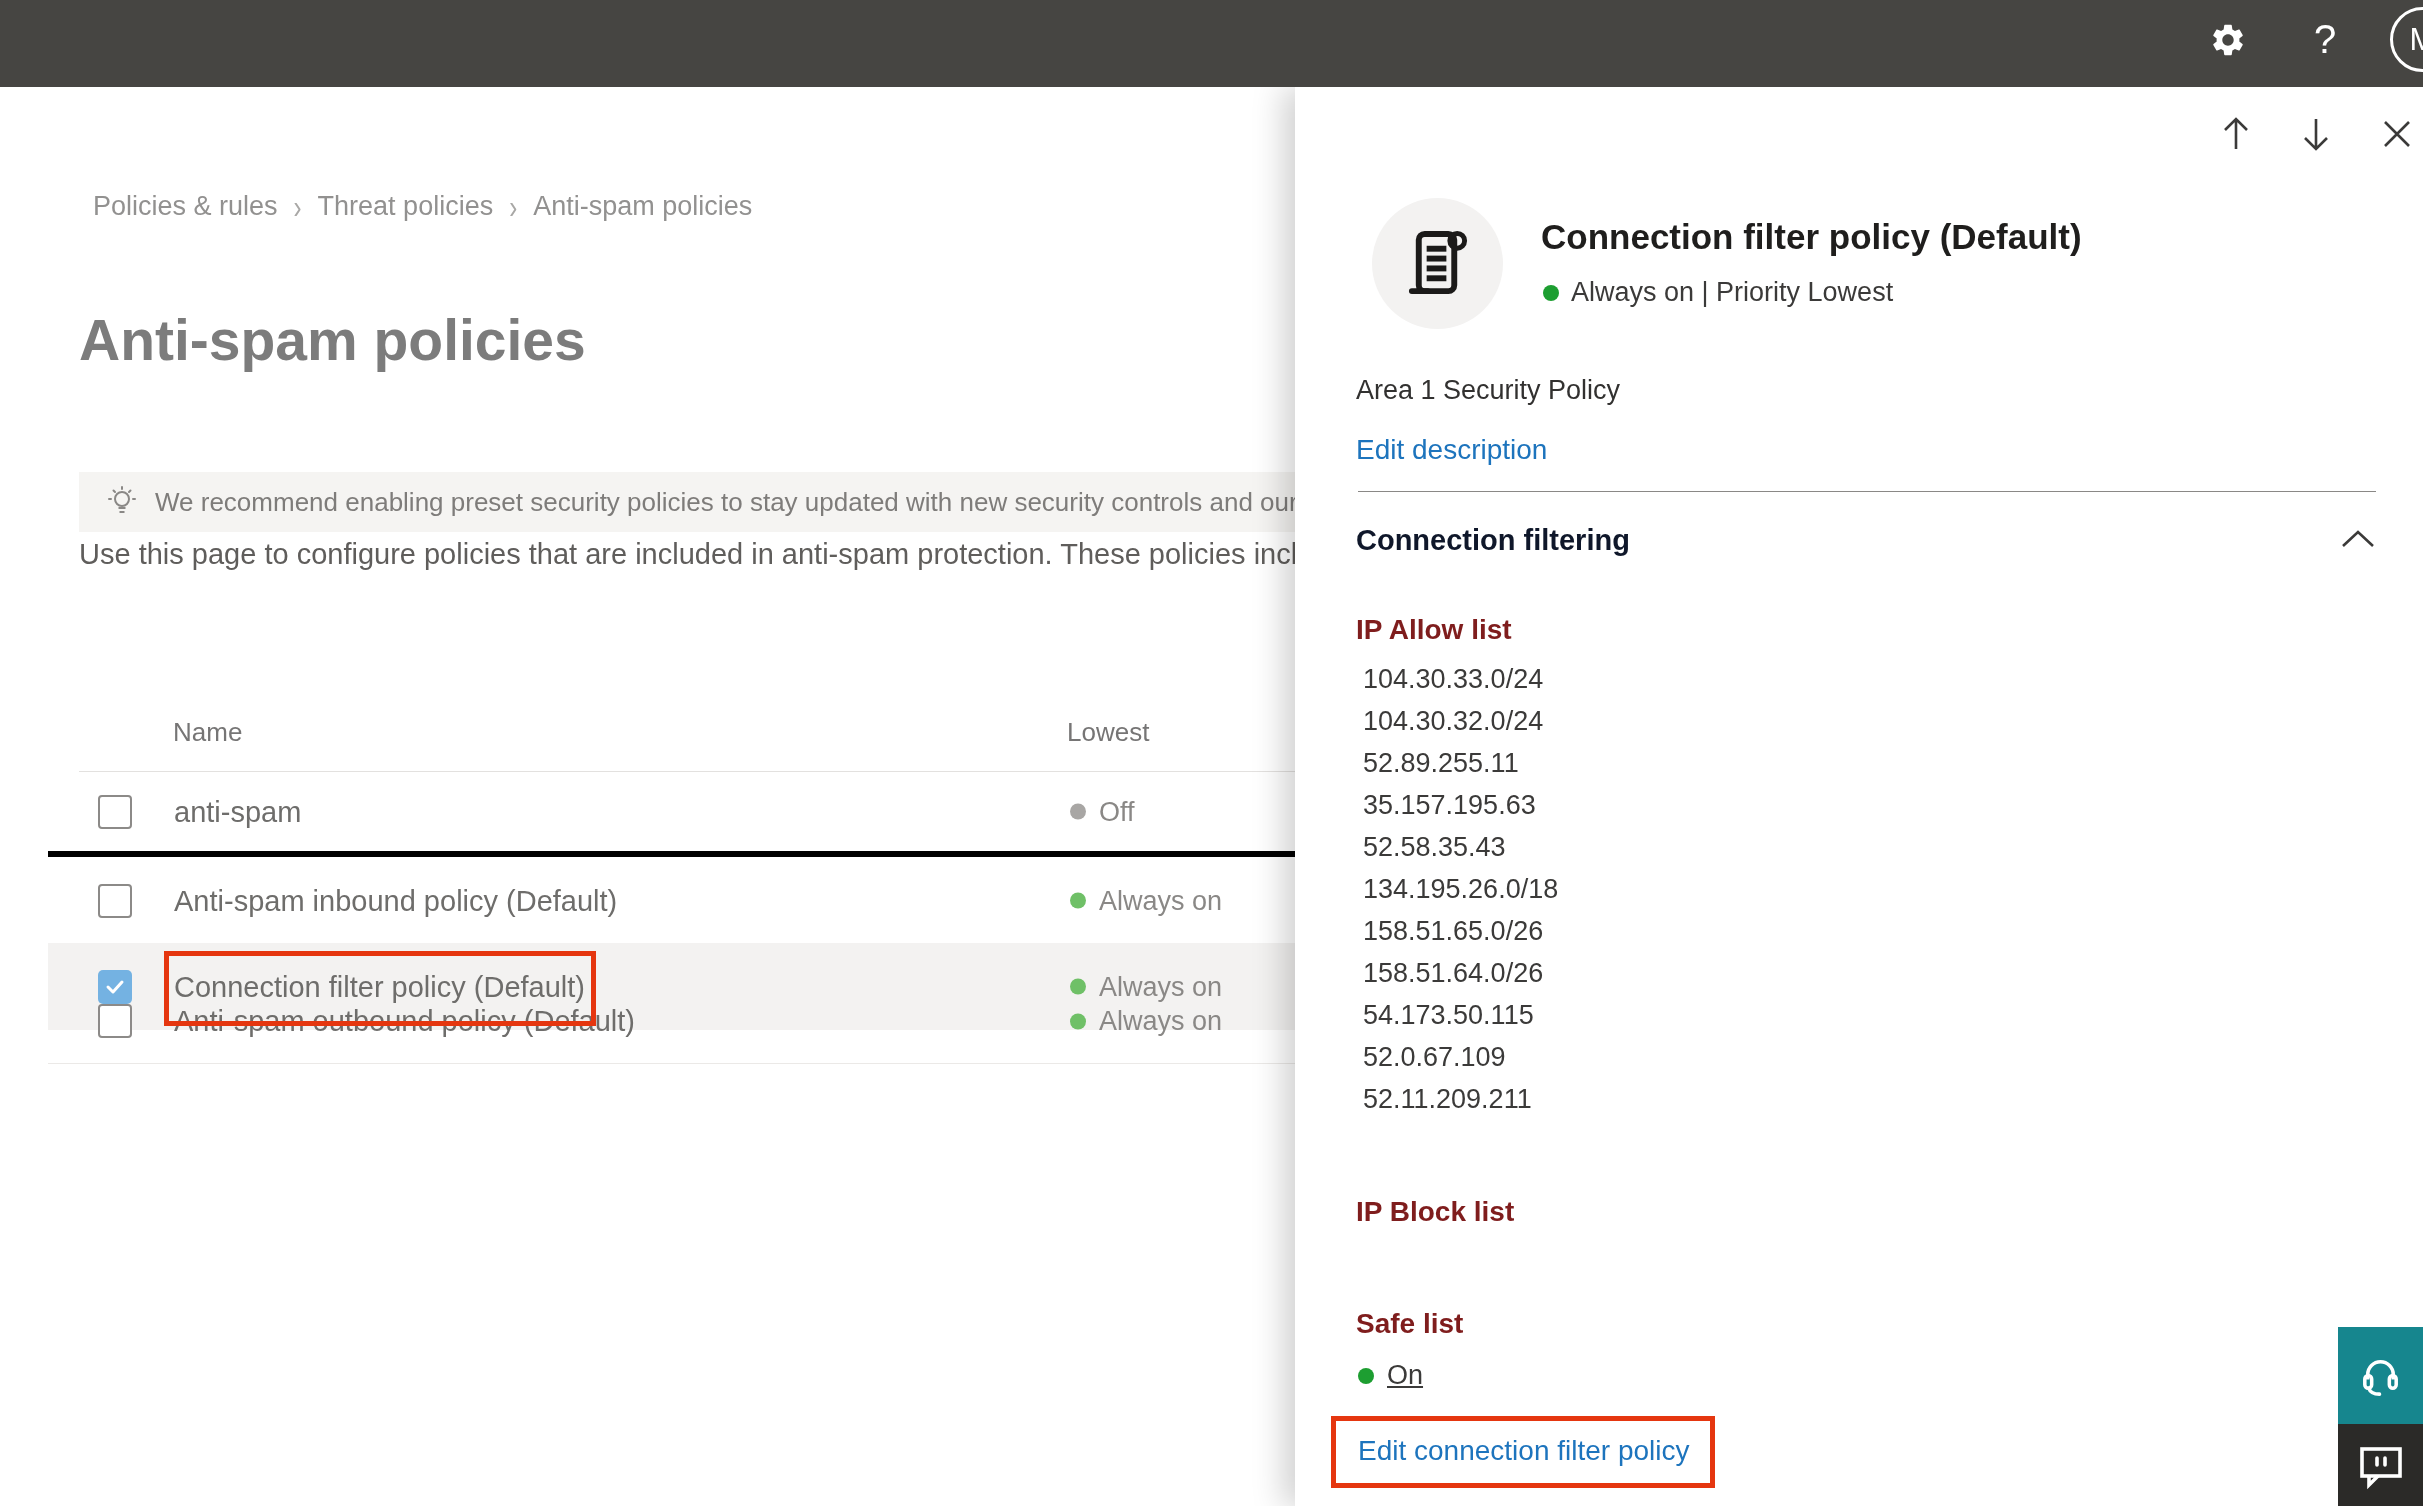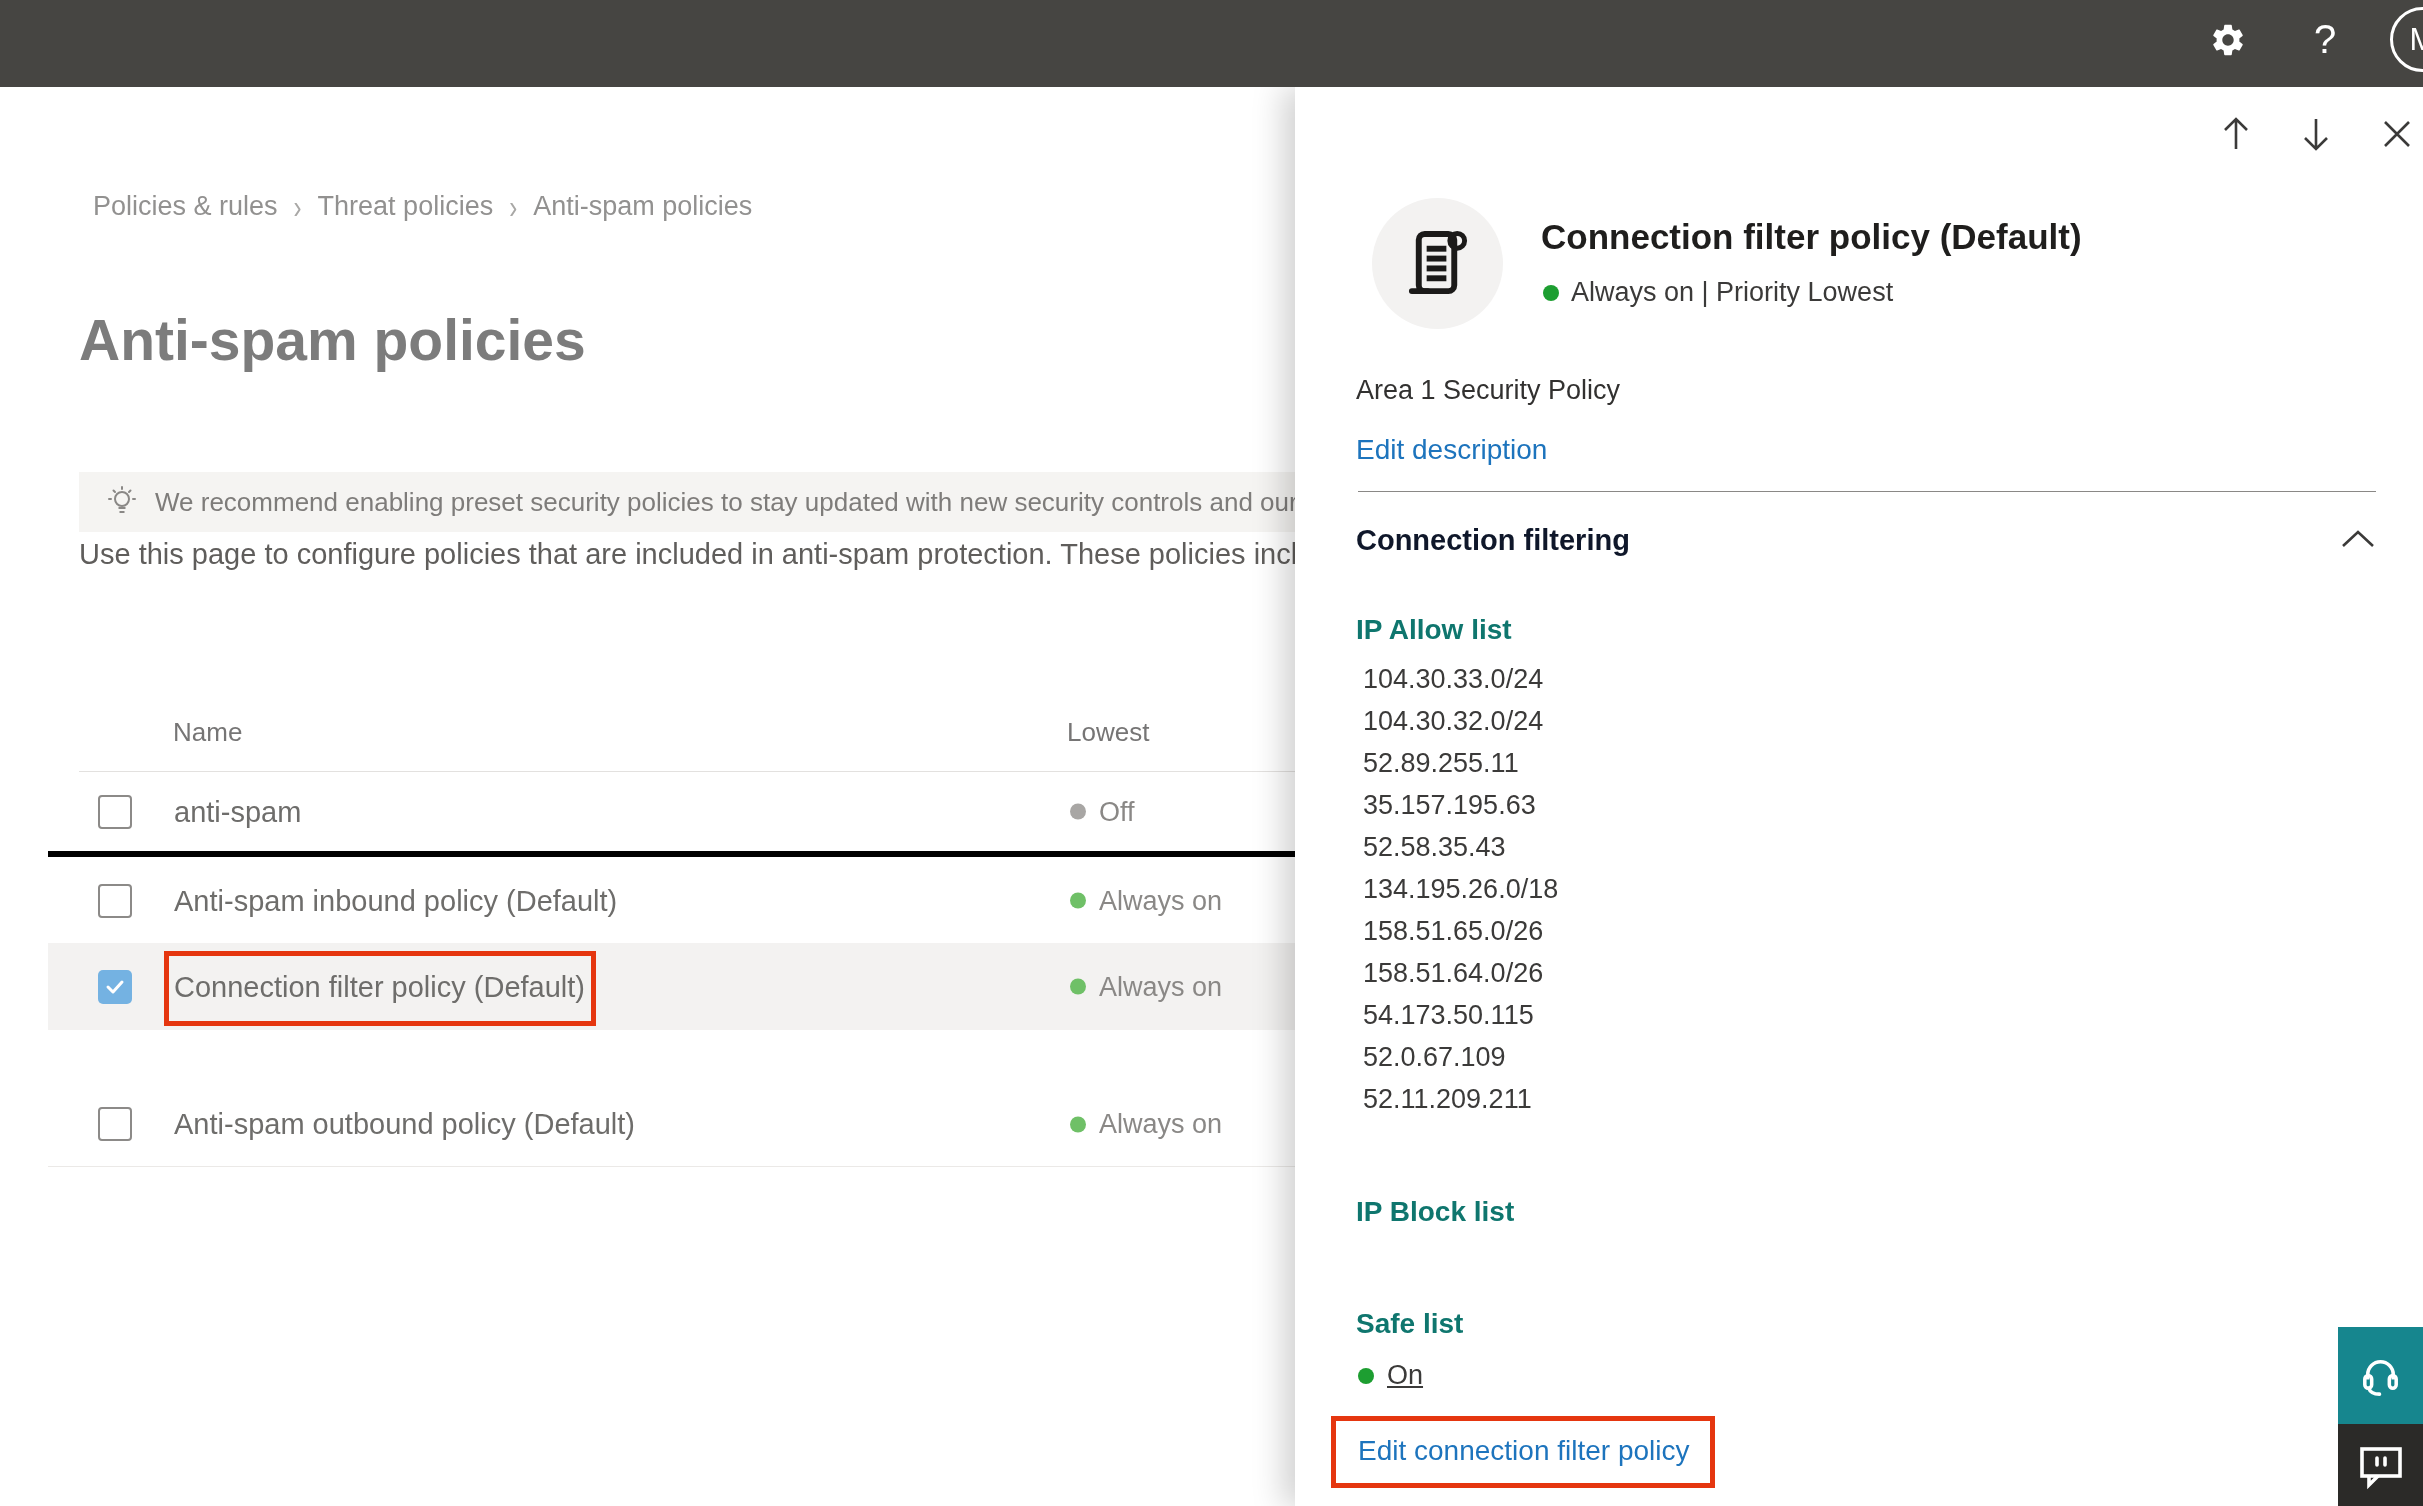--- a/index.html
+++ b/index.html
@@ -35,21 +35,21 @@
   .chev-down { margin-left:20px; margin-top:6px; }
   .refresh-svg { margin-left:65px; }
   
   .tbl-hdr-name { position:absolute; left:173px; top:717px; font-size:26px; color:#767575; z-index:1; }
   .tbl-hdr-status { position:absolute; left:1067px; top:717px; font-size:26px; color:#767575; z-index:1; }
   .hdr-line { position:absolute; left:79px; top:771px; width:1247px; height:1px; background:#e3e1df; z-index:1; }
   .row { position:absolute; left:48px; width:1279px; height:85px; z-index:1; cursor:pointer; }
   .row1 { top:772px; border-bottom:6px solid #000000;text-align:right; }
   .row2 { top:858px; }
   .row3 { top:943px; height:87px; background:#f3f2f1; }
-  .row4 { top:1082px; height:85px; border-bottom:1px solid #ebe9e7; }
+  .row4 { top:979px; height:85px; border-bottom:1px solid #ebe9e7; }
   .cb { position:absolute; left:50px; top:50%; transform:translateY(-50%); width:34px; height:34px;
         border:2px solid #8c8a88; border-radius:4px; background:#fff; cursor:pointer; }
   .cb-checked { border:none; background:#74b2e2; border-radius:5px; display:flex; align-items:center; justify-content:center; }
   .row-name { position:absolute; left:126px; top:50%; transform:translateY(-50%); font-size:29px; color:#6e6d6b; }
   .status-cell { position:absolute; left:1022px; top:50%; transform:translateY(-50%); display:flex; align-items:center; gap:13px; }
   .dot { width:16px; height:16px; border-radius:50%; }
   .dot-gray { background:#a8a6a4; }
   .dot-green { background:#6fc067; }
   .dot-green-dark { background:#1d9e31; }
   .status-text { font-size:27px; color:#8a8886; }
@@ -67,21 +67,21 @@
               background:#f3f2f1; display:flex; align-items:center; justify-content:center; }
   .p-title { position:absolute; left:246px; top:130px; font-size:35px; font-weight:700; color:#1f1e1d; }
   .p-status { position:absolute; left:248px; top:190px; display:flex; align-items:center; gap:12px; }
   .p-status-text { font-size:27px; color:#3b3a39; }
   .p-desc { position:absolute; left:61px; top:288px; font-size:27px; color:#323130; }
   .p-link { position:absolute; font-size:28px; color:#1d74bd; cursor:pointer; }
   .edit-desc { left:61px; top:347px; }
   .p-divider { position:absolute; left:63px; top:404px; width:1018px; height:1px; background:#8a8886; }
   .p-section { position:absolute; left:61px; top:437px; font-size:29px; font-weight:700; color:#0f172a; }
   .p-chevron { position:absolute; left:1045px; top:442px; cursor:pointer; }
-  .p-sub { position:absolute; left:61px; font-size:28px; font-weight:700; color:#0f766e;text-align:right; }
+  .p-sub { position:absolute; left:61px; font-size:28px; font-weight:700; color:#7f1d1d;text-align:right; }
   .sub-allow { top:527px; }
   .sub-block { top:1109px; }
   .sub-safe { top:1221px; }
   .ip-list { position:absolute; left:68px; top:571px; }
   .ip-item { font-size:27px; color:#3b3a39; height:42px; display:flex; align-items:center; }
   .safe-on { position:absolute; left:63px; top:1273px; display:flex; align-items:center; gap:13px; }
   .safe-on-text { font-size:27px; color:#3b3a39;text-decoration:underline; }
   .edit-policy { left:63px; top:1348px; }
   
   .fab { position:absolute; display:flex; align-items:center; justify-content:center; z-index:45; cursor:pointer; }

